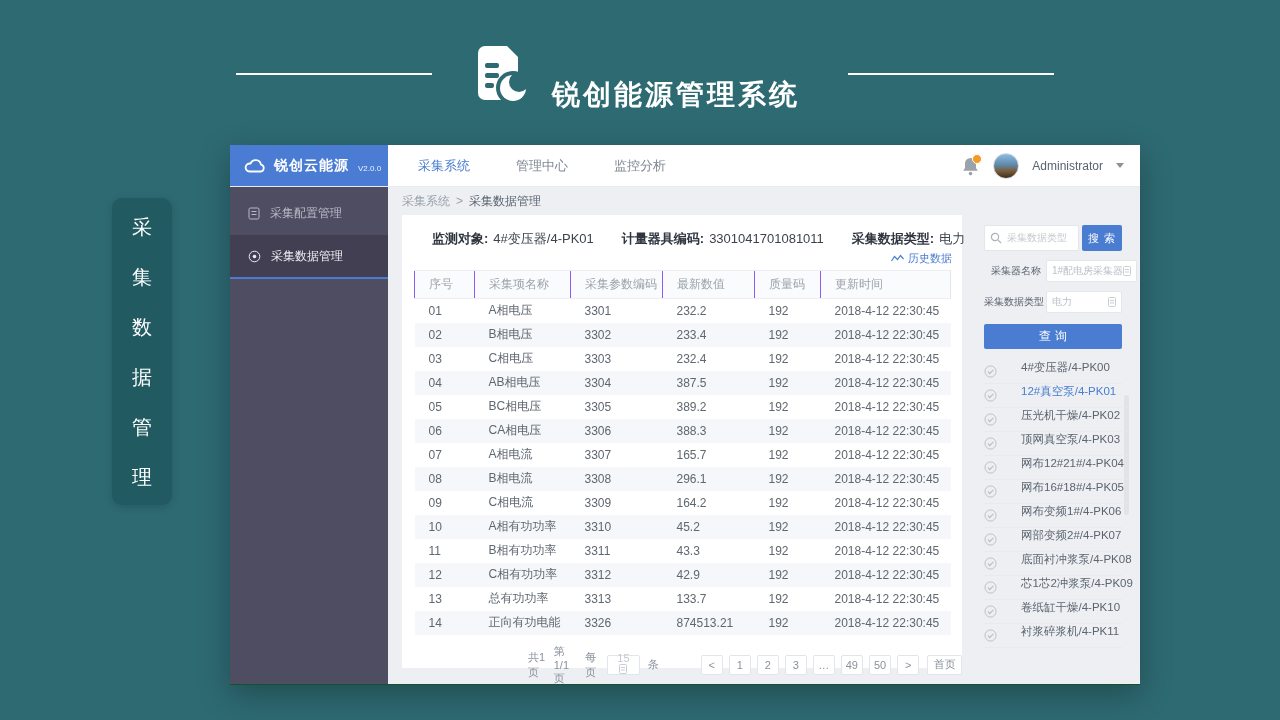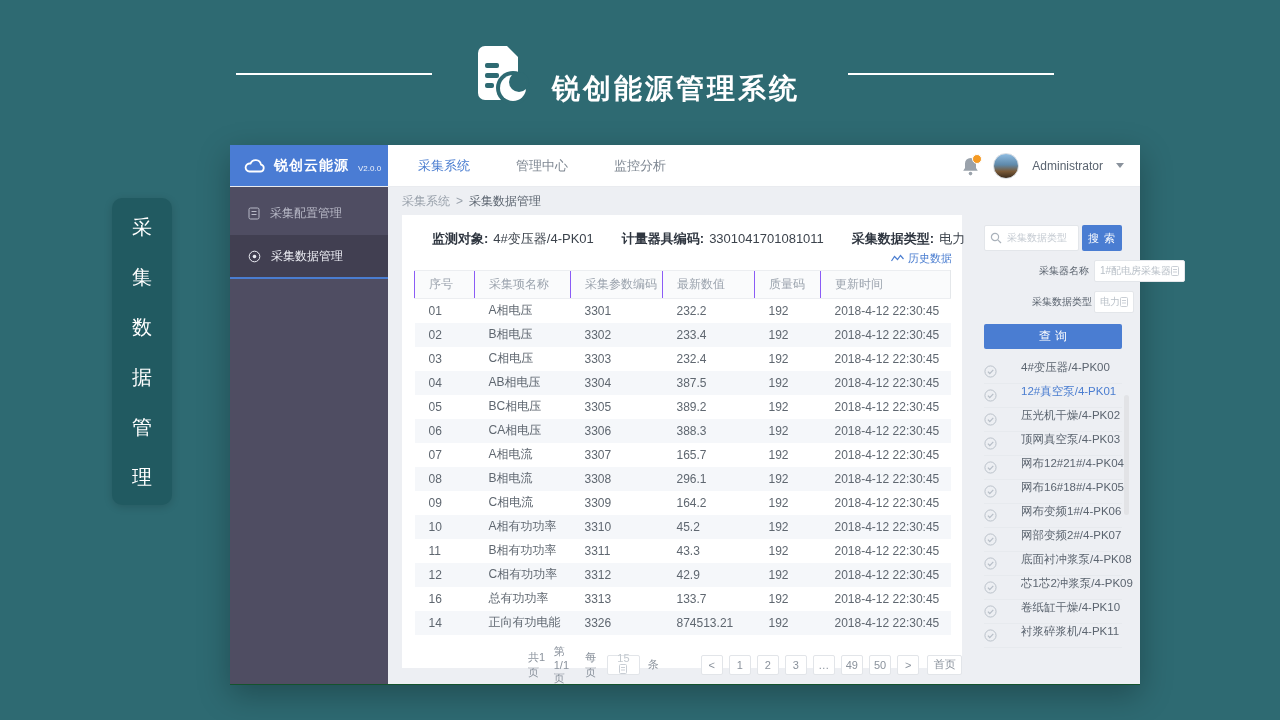--- a/index.html
+++ b/index.html
@@ -7,21 +7,21 @@
   body {
     position:relative; overflow:hidden;
     background:#2e6a72;
     font-family:"Liberation Sans","DejaVu Sans",sans-serif;
   }
   
   .banner-line { position:absolute; top:73px; height:2px; background:#fff; }
   .line-left  { left:236px; width:196px; }
   .line-right { left:848px; width:206px; }
   .banner-icon { position:absolute; left:470px; top:44px; width:60px; height:62px; }
-  .banner-title { position:absolute; left:552px; top:70px; font-size:28px; font-weight:bold;
+  .banner-title { position:absolute; left:552px; top:76px; font-size:28px; font-weight:bold;
     color:#fff; letter-spacing:3px; }
   
   .side-tab { position:absolute; left:112px; top:198px; width:60px; height:307px;
     background:#215a61; border-radius:10px; display:flex; flex-direction:column;
     align-items:center; justify-content:center; box-shadow:0 2px 8px rgba(0,0,0,.15); }
   .tab-char { height:50px; line-height:50px; color:#fff; font-size:20px; }
   
   .window { position:absolute; left:230px; top:145px; width:910px; height:540px;
     background:#14532d; box-shadow:0 10px 30px rgba(0,0,0,.28); }
   
@@ -93,21 +93,21 @@
     background:#fff; display:flex; align-items:center; justify-content:center; cursor:default; }
   
   .filter-col { width:138px; margin-left:22px; padding-top:10px; }
   .search-row { display:flex; height:26px; }
   .search-input { flex:1; background:#fff; border:1px solid #e3e6ea; border-radius:2px;
     display:flex; align-items:center; gap:5px; padding:0 5px; cursor:text; }
   .placeholder { font-size:10px; color:#c5cbd2; white-space:nowrap; overflow:hidden; }
   .search-btn { width:40px; margin-left:3px; background:#4a7dd2; color:#fff; font-size:11px;
     border-radius:2px; display:flex; align-items:center; justify-content:center;
     letter-spacing:1px; cursor:default; }
-  .form-row { display:flex; align-items:center; margin-top:9px;margin-left:48px; }
+  .form-row { display:flex; align-items:center; margin-top:9px; }
   .form-label { width:62px; flex:none; font-size:10px; color:#5c6570; text-align:right;
     padding-right:5px; white-space:nowrap; }
   .select-box { flex:1; height:22px; background:#fff; border:1px solid #e3e6ea; border-radius:2px;
     display:flex; align-items:center; justify-content:space-between; padding:0 5px; cursor:default; }
   .sel-val { font-size:10px; color:#b9c0c8; white-space:nowrap; overflow:hidden; }
   .mini-ic { display:flex; align-items:center; flex:none; }
   .query-btn { margin-top:11px; height:25px; background:#4a7dd2; color:#fff; font-size:12px;
     letter-spacing:4px; padding-left:4px; border-radius:2px; display:flex; align-items:center;
     justify-content:center; cursor:default; }
   .device-list { margin-top:11px; }
@@ -340,21 +340,21 @@
                   </tr>
                   <tr>
                     <td>12</td>
                     <td>C相有功功率</td>
                     <td>3312</td>
                     <td>42.9</td>
                     <td>192</td>
                     <td>2018-4-12 22:30:45</td>
                   </tr>
                   <tr>
-                    <td>16</td>
+                    <td>13</td>
                     <td>总有功功率</td>
                     <td>3313</td>
                     <td>133.7</td>
                     <td>192</td>
                     <td>2018-4-12 22:30:45</td>
                   </tr>
                   <tr>
                     <td>14</td>
                     <td>正向有功电能</td>
                     <td>3326</td>

